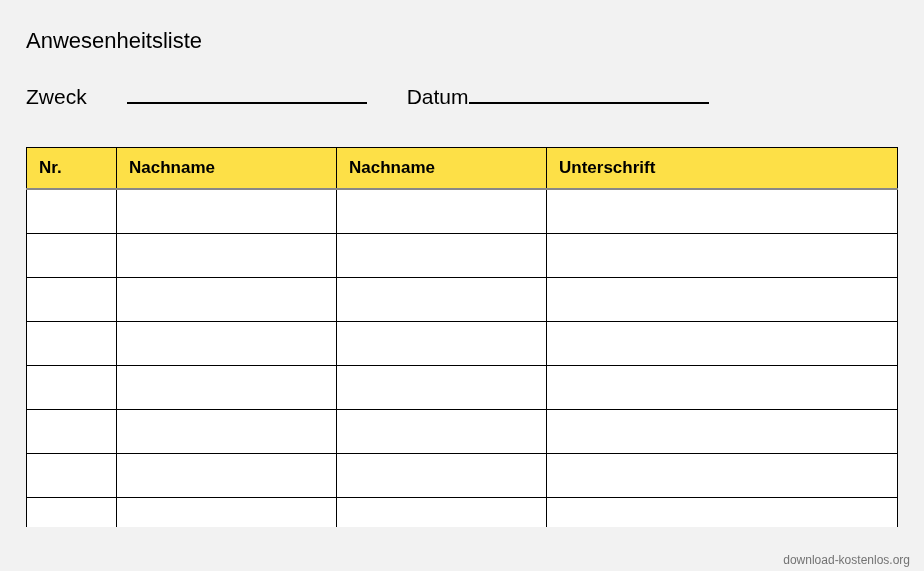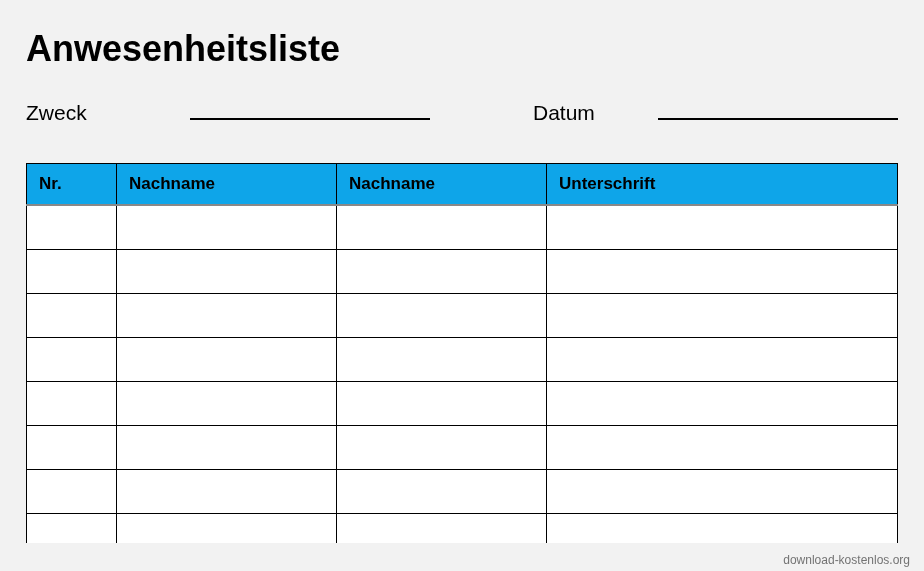--- a/index.html
+++ b/index.html
@@ -9,32 +9,31 @@
     }
     body {
       width: 924px;
       height: 571px;
       background: #f2f2f2;
       font-family: Arial, sans-serif;
       position: relative;
       padding: 28px 26px;
     }
     .title {
-      font-size: 36px;
-      font-weight: bold;
+      font-size: 22px;
+      font-weight: normal;
       color: #000;
       margin-bottom: 28px;
     }
     .meta-row {
       display: flex;
       align-items: baseline;
       font-size: 21px;
       color: #000;
       margin-bottom: 38px;
-      justify-content: space-between;
     }
     .meta-label-1 {
       margin-right: 40px;
     }
     .meta-blank-1 {
       border-bottom: 2px solid #000;
       width: 240px;
       height: 22px;
       margin-right: 40px;
     }
@@ -50,21 +49,21 @@
       border-collapse: collapse;
       background: #fff;
     }
     .attendance-table th {
       text-align: left;
       font-size: 17px;
       font-weight: bold;
       padding: 10px 12px;
       border: 1px solid #000;
       border-bottom: 2px solid #888;
-      background: #0ea5e9;
+      background: #fde047;
     }
     .attendance-table td {
       border: 1px solid #000;
       height: 44px;
       padding: 0 12px;
     }
     .col-nr { width: 90px; }
     .col-nachname { width: 220px; }
     .col-vorname { width: 210px; }
     .col-unterschrift { }

